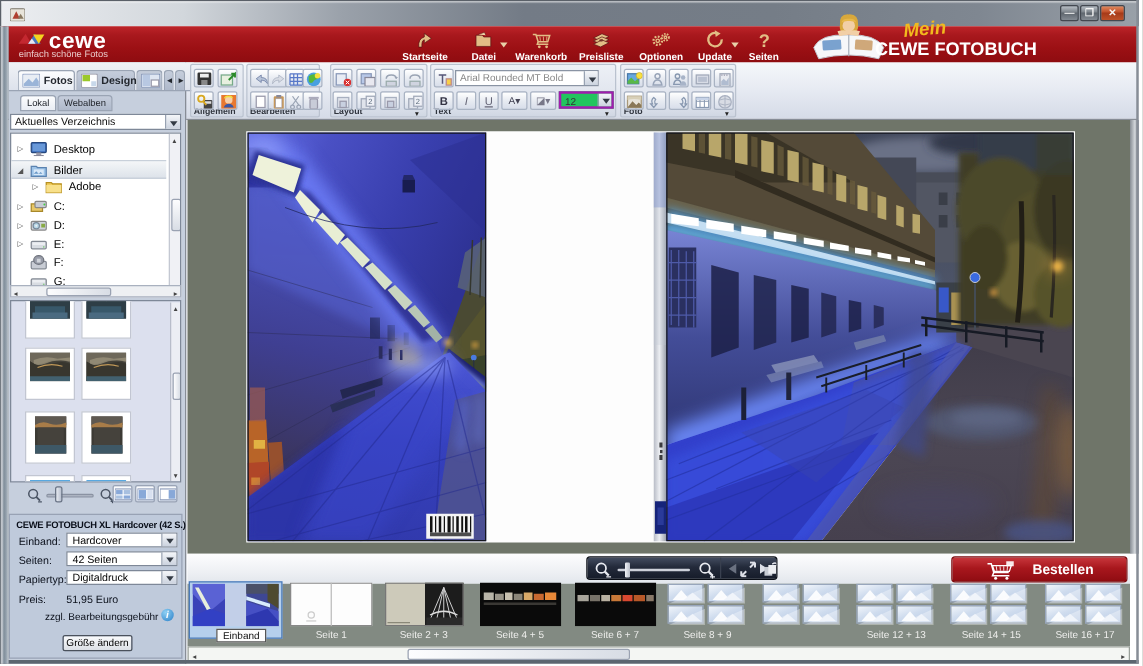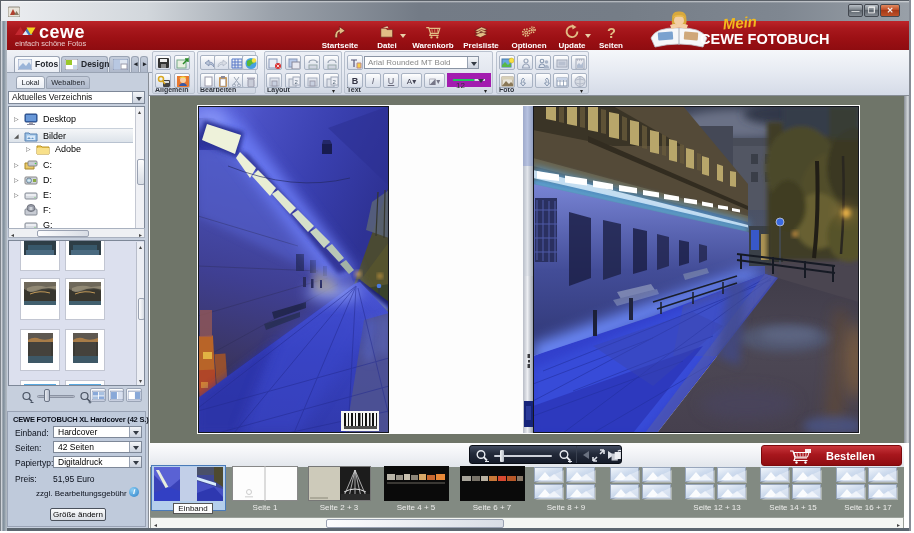--- a/index.html
+++ b/index.html
@@ -1150,21 +1150,21 @@
   </div>
 <div class="tbut" style="left:383px;top:73px;width:16px;">
     <span style="position:absolute;left:50%;top:50%;transform:translate(-50%,-50%);font-size:9px;text-decoration:underline;color:#667;">U</span>
   </div>
 <div class="tbut" style="left:401px;top:73px;width:21px;">
     <span style="position:absolute;left:50%;top:50%;transform:translate(-50%,-50%);font-size:9px;color:#445;font-size:8px;">A▾</span>
   </div>
 <div class="tbut" style="left:424px;top:73px;width:21px;">
     <span style="position:absolute;left:50%;top:50%;transform:translate(-50%,-50%);font-size:9px;color:#778;font-size:8px;">◪▾</span>
   </div>
-<div style="position:absolute;left:447px;top:73px;width:44px;height:14px;background:#22c55e;border:6px solid #a21caf;font-size:8px;color:#333;line-height:13px;padding-left:3px;">12<div class="dropbtn" style="width:11px;"></div></div>
+<div style="position:absolute;left:447px;top:73px;width:44px;height:14px;background:#22c55e;border:2px solid #a21caf;font-size:8px;color:#333;line-height:13px;padding-left:3px;">12<div class="dropbtn" style="width:11px;"></div></div>
 <div class="tbut" style="left:499px;top:55px;">
     <svg width="14" height="13" style="position:absolute;left:1px;top:1px;">
       <rect x="1" y="2" width="9" height="8" fill="#68a8e0" stroke="#4878a8"></rect>
       <path d="M1 8 L4 5 L7 8 L9 6 L10 8 L10 10 L1 10 Z" fill="#58b848"></path>
       <circle cx="10.5" cy="3.5" r="2.5" fill="#f8e040" stroke="#c8a820" stroke-width="0.5"></circle>
     </svg>
   </div>
 <div class="tbut" style="left:517px;top:55px;">
     <svg width="14" height="13" style="position:absolute;left:1px;top:1px;">
       <circle cx="7" cy="4" r="2" fill="none" stroke="#98a4b8" stroke-width="1.2"></circle>

